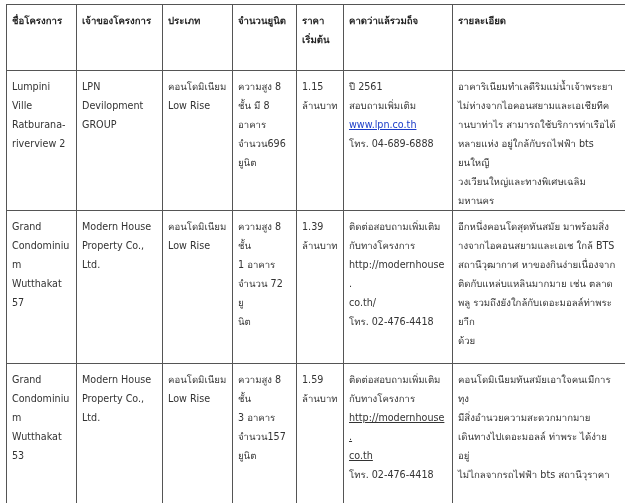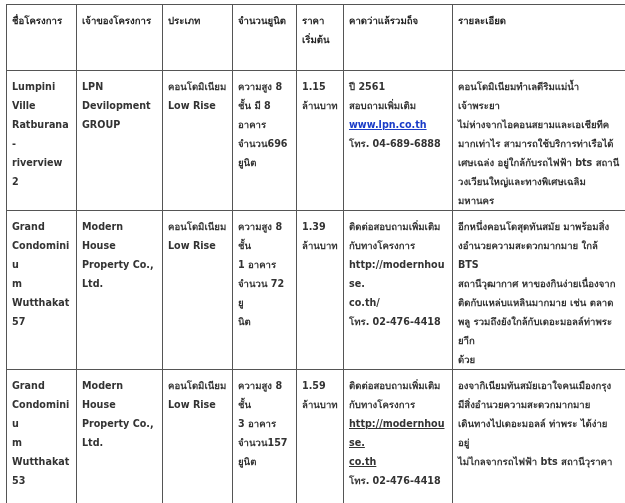--- a/index.html
+++ b/index.html
@@ -9,21 +9,21 @@
       position: absolute; left: 6px; top: 4px;
       border-collapse: collapse; table-layout: fixed;
       width: 619px;
     }
     table.grid td, table.grid th {
       border: 1px solid #555555;
       vertical-align: top;
       padding: 6px 5px 0 5px;
       font-size: 9.6px;
       line-height: 19px;
-      font-weight: bold;
+      font-weight: normal;
       overflow: hidden;
       word-wrap: break-word;
     }
     table.grid th { font-weight: bold; color: #222222; }
     .c { text-align: left; }
     .l { text-align: left; }
     tr.hdr { height: 66px; }
     tr.r1 { height: 124px; }
     tr.r2 { height: 153px; }
     tr.r3 { height: 154px; }
@@ -84,24 +84,24 @@
       <span class="line">1.15</span>
       <span class="line">ล้านบาท</span>
     </td>
     <td class="c">
       <span class="line">ปี 2561</span>
       <span class="line">สอบถามเพิ่มเติม</span>
       <span class="line"><a class="link-blue">www.lpn.co.th</a></span>
       <span class="line">โทร. 04-689-6888</span>
     </td>
     <td class="l">
-      <span class="line">คอนโดมิเนียมทำเลดีริมแม่น้ำเจ้าพระยา</span>
+      <span class="line">อาคาริเนียมทำเลดีริมแม่น้ำเจ้าพระยา</span>
       <span class="line">ไม่ห่างจากไอคอนสยามและเอเชียทีค</span>
-      <span class="line">มากเท่าไร สามารถใช้บริการท่าเรือได้</span>
-      <span class="line">เศษเฉล่ง อยู่ใกล้กับรถไฟฟ้า bts สถานี</span>
+      <span class="line">านบาท่าไร สามารถใช้บริการท่าเรือได้</span>
+      <span class="line">หลายแห่ง อยู่ใกล้กับรถไฟฟ้า bts ยนใหญี</span>
       <span class="line">วงเวียนใหญ่และทางพิเศษเฉลิมมหานคร</span>
     </td>
   </tr>
 
   <tr class="r2">
     <td class="l">
       <span class="line">Grand</span>
       <span class="line">Condominiu</span>
       <span class="line">m Wutthakat</span>
       <span class="line">57</span>
@@ -128,21 +128,21 @@
     </td>
     <td class="c">
       <span class="line">ติดต่อสอบถามเพิ่มเติม</span>
       <span class="line">กับทางโครงการ</span>
       <span class="line">http://modernhouse.</span>
       <span class="line">co.th/</span>
       <span class="line">โทร. 02-476-4418</span>
     </td>
     <td class="l">
       <span class="line">อีกหนึ่งคอนโดสุดทันสมัย มาพร้อมสิ่ง</span>
-      <span class="line">งอำนวยความสะดวกมากมาย ใกล้ BTS</span>
+      <span class="line">างจากไอคอนสยามและเอเช ใกล้ BTS</span>
       <span class="line">สถานีวุฒากาศ หาของกินง่ายเนื่องจาก</span>
       <span class="line">ติดกับแหล่บแหลินมากมาย เช่น ตลาด</span>
       <span class="line">พลู รวมถึงยังใกล้กับเดอะมอลล์ท่าพระยาีก</span>
       <span class="line">ด้วย</span>
     </td>
   </tr>
 
   <tr class="r3">
     <td class="l">
       <span class="line">Grand</span>
@@ -171,21 +171,21 @@
       <span class="line">ล้านบาท</span>
     </td>
     <td class="c">
       <span class="line">ติดต่อสอบถามเพิ่มเติม</span>
       <span class="line">กับทางโครงการ</span>
       <span class="line"><a class="link-gray">http://modernhouse.</a></span>
       <span class="line"><a class="link-gray">co.th</a></span>
       <span class="line">โทร. 02-476-4418</span>
     </td>
     <td class="l">
-      <span class="line">องจากิเนียมทันสมัยเอาใจคนเมืองกรุง</span>
+      <span class="line">คอนโดมิเนียมทันสมัยเอาใจคนเมืการทุง</span>
       <span class="line">มีสิ่งอำนวยความสะดวกมากมาย</span>
       <span class="line">เดินทางไปเดอะมอลล์ ท่าพระ ได้ง่าย อยู่</span>
       <span class="line">ไม่ไกลจากรถไฟฟ้า bts สถานีวุราคา</span>
 
     </td>
   </tr>
 </tbody>
   </table>
 
 </body></html>

